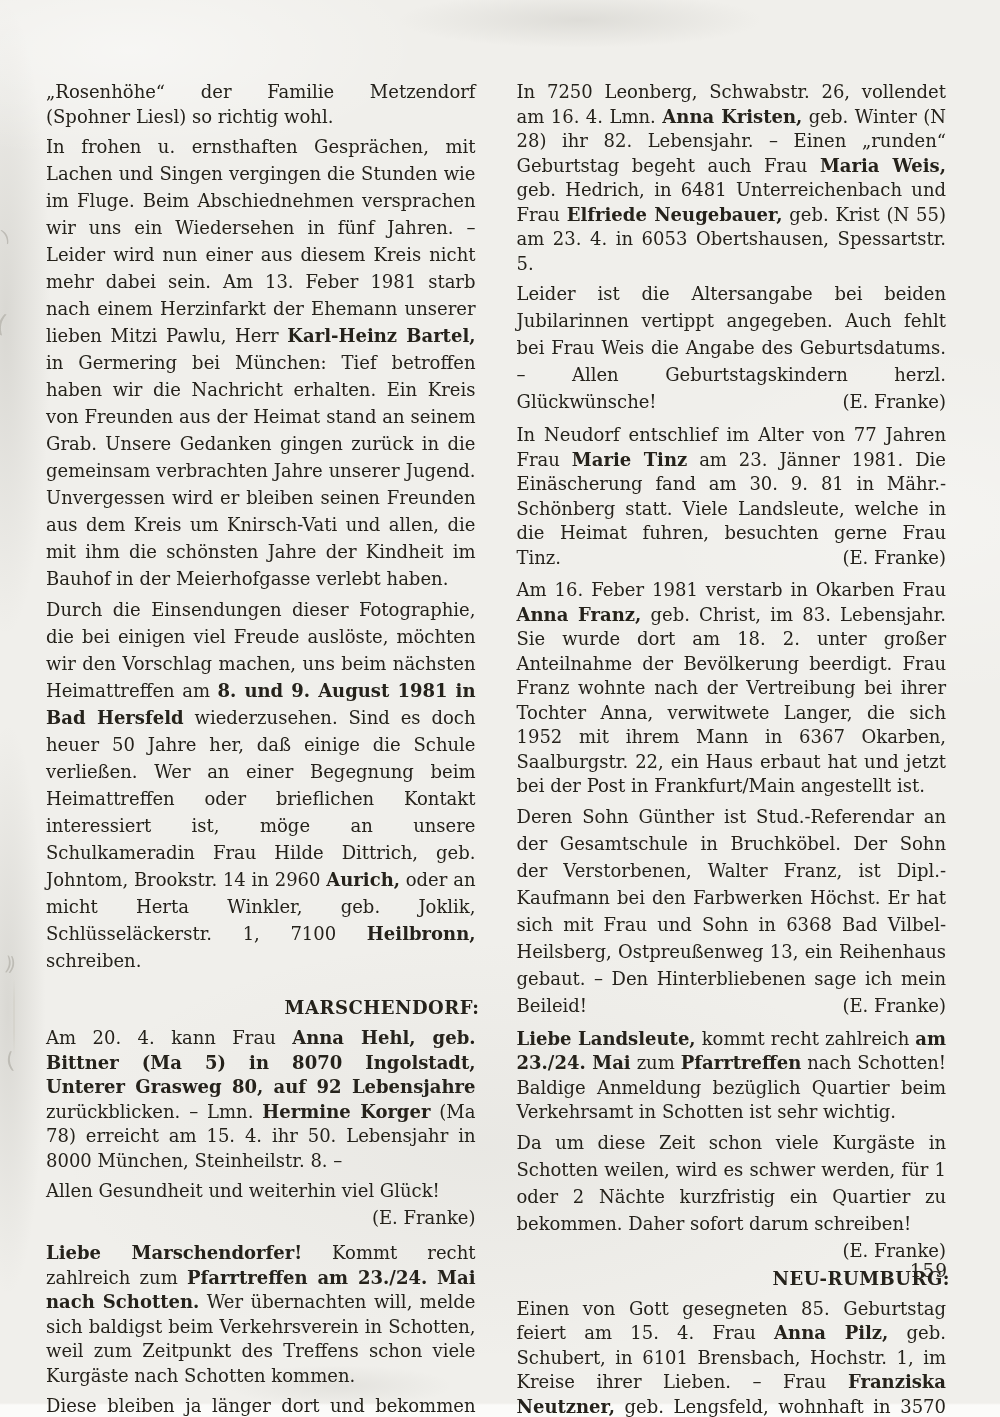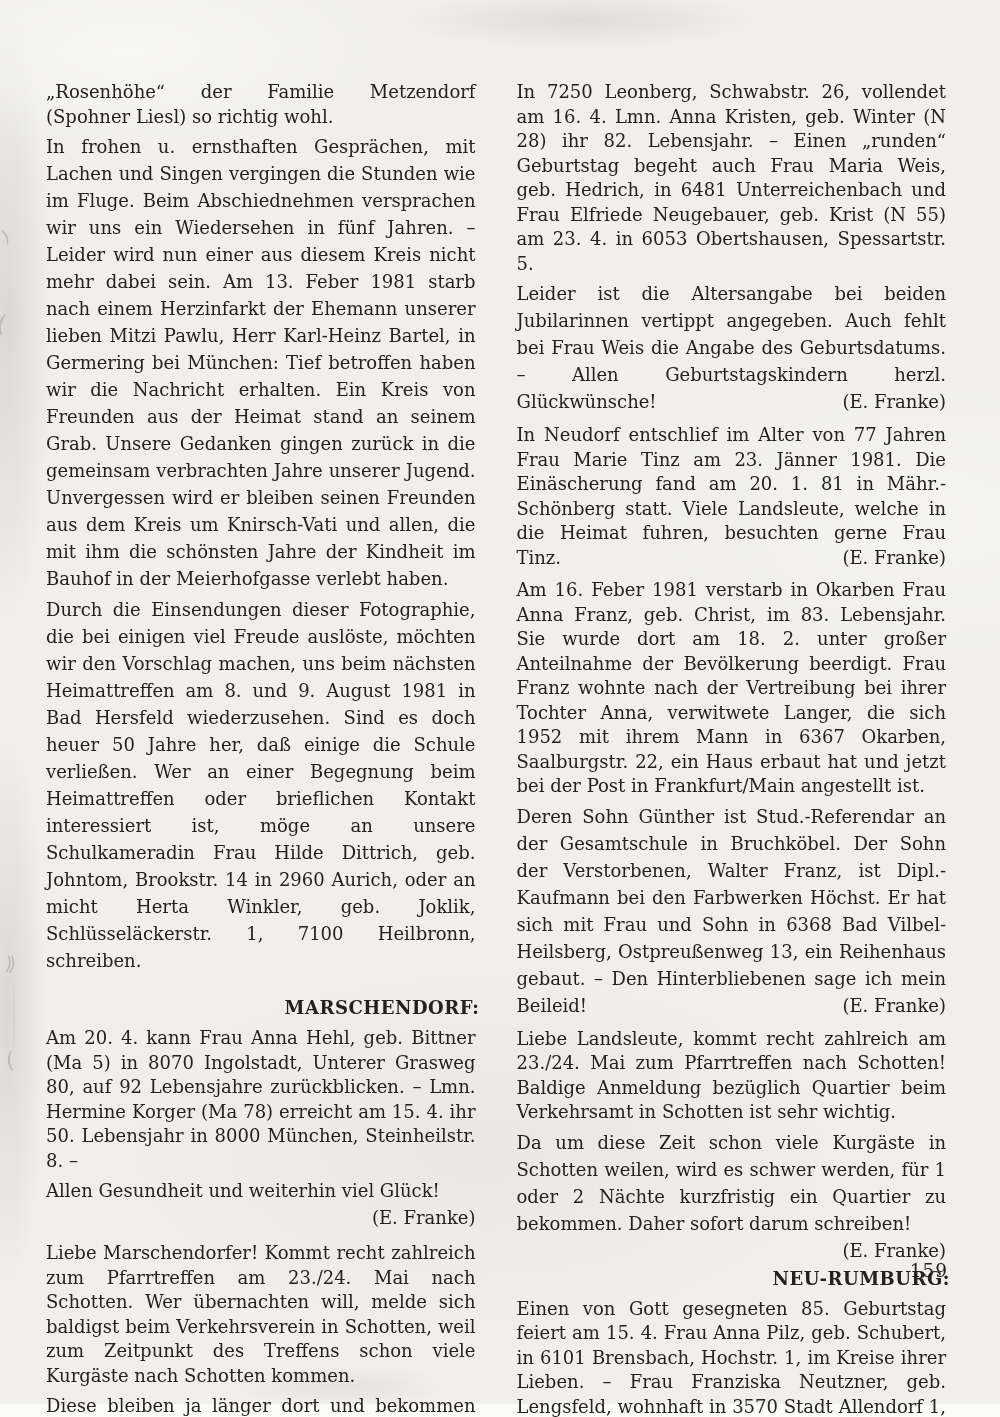--- a/index.html
+++ b/index.html
@@ -20,21 +20,21 @@
       radial-gradient(ellipse 50px 380px at 8px 1010px, rgba(135,133,125,.22), transparent 75%),
       radial-gradient(ellipse 420px 260px at 940px 520px, rgba(255,255,255,.30), transparent 70%),
       radial-gradient(ellipse 600px 300px at 480px 1150px, rgba(148,146,138,.08), transparent 70%),
       linear-gradient(to top, #fbfbf9 0 12px, transparent 14px);
   }
   .page{position:absolute;left:42px;top:76px;right:50px;display:flex;gap:33px}
   .col{flex:1 1 0;min-width:0}
   p{margin:4px;text-align:justify;hyphens:manual}
   .lg{font-size:18px;line-height:24.5px}
   .sm{font-size:18px;line-height:27px}
-  b{font-weight:400}
+  b{font-weight:700}
   .head{
     font-weight:700;font-size:18px;line-height:24px;letter-spacing:.5px;
     margin:22px 0 6px 0;text-align:right;
   }
   .mt2{margin-top:2px}.mt4{margin-top:4px}.mt8{margin-top:8px}
   .mt10{margin-top:10px}.mt12{margin-top:12px}
   .head-nr{margin-top:30px}
   .sigf{float:right}
   .sigline{display:block;text-align:right}
   .pagenum{position:absolute;right:52px;top:1260px;font-size:18.5px;letter-spacing:1px}
@@ -90,21 +90,21 @@
     <p class="lg"><span>84 Jahre wird Lmn. </span><b>Anna Koch,</b><span> geb. Wiche (N 3) am 25. 4. in 6361 Okarben, Neugasse 7. –</span></p>
 
   </div>
 
   <div class="col">
 
     <p class="lg"><span>In 7250 Leonberg, Schwabstr. 26, vollendet am 16. 4. Lmn. </span><b>Anna Kristen,</b><span> geb. Winter (N 28) ihr 82. Lebensjahr. – Einen „runden“ Geburtstag begeht auch Frau </span><b>Maria Weis,</b><span> geb. Hedrich, in 6481 Unterreichenbach und Frau </span><b>Elfriede Neugebauer,</b><span> geb. Krist (N 55) am 23. 4. in 6053 Obertshausen, Spessartstr. 5.</span></p>
 
     <p class="sm mt4"><span>Leider ist die Altersangabe bei beiden Jubilarinnen vertippt angegeben. Auch fehlt bei Frau Weis die Angabe des Geburtsdatums. – Allen Geburtstagskindern herzl. Glückwünsche!</span><span class="sigf">(E. Franke)</span></p>
 
-    <p class="lg mt8"><span>In Neudorf entschlief im Alter von 77 Jahren Frau </span><b>Marie Tinz</b><span> am 23. Jänner 1981. Die Einäscherung fand am 20. 1. 81 in Mähr.-Schönberg statt. Viele Landsleute, welche in die Heimat fuhren, besuchten gerne Frau Tinz.</span><span class="sigf">(E. Franke)</span></p>
+    <p class="lg mt8"><span>In Neudorf entschlief im Alter von 77 Jahren Frau </span><b>Marie Tinz</b><span> am 23. Jänner 1981. Die Einäscherung fand am 30. 9. 81 in Mähr.-Schönberg statt. Viele Landsleute, welche in die Heimat fuhren, besuchten gerne Frau Tinz.</span><span class="sigf">(E. Franke)</span></p>
 
     <p class="lg mt8"><span>Am 16. Feber 1981 verstarb in Okarben Frau </span><b>Anna Franz,</b><span> geb. Christ, im 83. Lebensjahr. Sie wurde dort am 18. 2. unter großer Anteilnahme der Bevölkerung beerdigt. Frau Franz wohnte nach der Vertreibung bei ihrer Tochter Anna, verwitwete Langer, die sich 1952 mit ihrem Mann in 6367 Okarben, Saalburgstr. 22, ein Haus erbaut hat und jetzt bei der Post in Frankfurt/Main angestellt ist.</span></p>
 
     <p class="sm mt2"><span>Deren Sohn Günther ist Stud.-Referendar an der Gesamtschule in Bruchköbel. Der Sohn der Verstorbenen, Walter Franz, ist Dipl.-Kaufmann bei den Farbwerken Höchst. Er hat sich mit Frau und Sohn in 6368 Bad Vilbel-Heilsberg, Ostpreußenweg 13, ein Reihenhaus gebaut. – Den Hinterbliebenen sage ich mein Beileid!</span><span class="sigf">(E. Franke)</span></p>
 
     <p class="lg mt8"><b>Liebe Landsleute,</b><span> kommt recht zahlreich </span><b>am 23./24. Mai</b><span> zum </span><b>Pfarrtreffen</b><span> nach Schotten! Baldige Anmeldung bezüglich Quartier beim Verkehrsamt in Schotten ist sehr wichtig.</span></p>
 
     <p class="sm mt2"><span>Da um diese Zeit schon viele Kurgäste in Schotten weilen, wird es schwer werden, für 1 oder 2 Nächte kurzfristig ein Quartier zu bekommen. Daher sofort darum schreiben!</span><span class="sigf">(E. Franke)</span></p>
 
     <p class="head head-nr">NEU-RUMBURG:</p>

